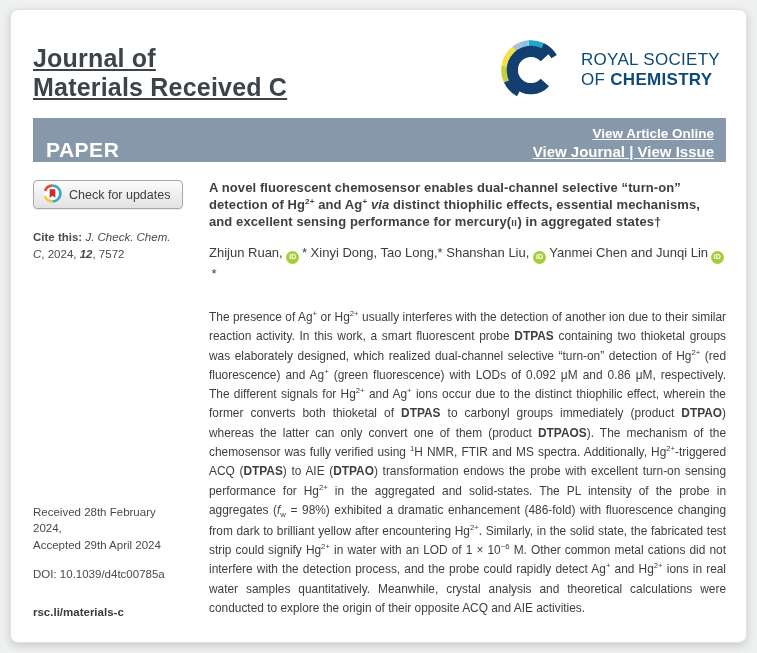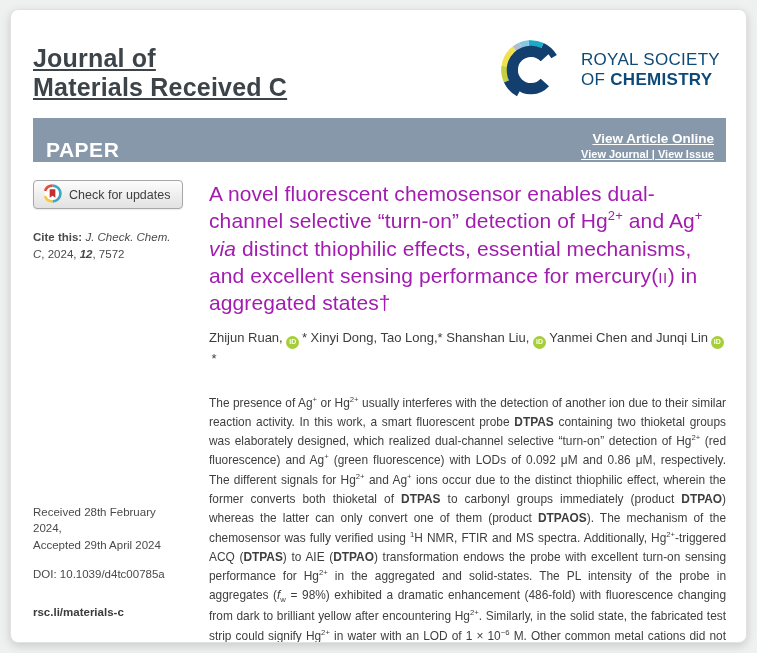--- a/index.html
+++ b/index.html
@@ -33,40 +33,40 @@
   .rsc-text .bold { font-weight: 700; }
   
   .banner {
     margin-top: 16px; height: 44px; background: #8798aa;
     display: flex; justify-content: space-between; align-items: flex-end;
     padding: 0 12px 0 13px; color: #ffffff;
   }
   .banner-label { font-size: 21px; font-weight: 700; letter-spacing: 0.5px; }
   .banner-links { text-align: right; line-height: 1.25; text-decoration: underline; }
   .vao { font-size: 13.5px; font-weight: 700; cursor: pointer; }
-  .vji { font-size: 11px; font-weight: 600; cursor: pointer; }
+  .vji { font-size: 15px; font-weight: 600; cursor: pointer; }
   
   .content { display: flex; gap: 24px; padding-top: 18px; height: 465px; }
   .sidebar { width: 152px; flex: 0 0 152px; display: flex; flex-direction: column; }
   .check-btn {
     display: inline-flex; align-items: center; gap: 7px;
     width: 150px; height: 29px; padding: 0 9px;
     background: linear-gradient(#fcfcfc, #e2e2e2);
     border: 1px solid #a8a8a8; border-radius: 4px;
     font-size: 12.5px; color: #3f3f3f; cursor: pointer;
     box-shadow: 0 1px 1px rgba(0,0,0,.08);
   }
   .check-btn svg { flex: 0 0 auto; }
   .cite { margin-top: 20px; font-size: 11.5px; color: #4a4a4a; line-height: 1.5; width: 150px; }
   .side-bottom { margin-top: auto; padding-bottom: 6px; font-size: 11.5px; color: #4a4a4a; line-height: 1.45; }
   .side-bottom .doi { margin-top: 12px; }
   .side-bottom .short-url { margin-top: 22px; font-weight: 700; color: #3b3b3b; }
   .main { flex: 1 1 auto; min-width: 0; }
   .article-title {
-    font-size: 21px; font-weight: 400; color: #a21caf;
+    font-size: 13px; font-weight: 700; color: #404040;
     line-height: 1.3; letter-spacing: 0.1px;
   }
   .article-title sup { font-size: 62%; }
   .sc { font-size: 0.72em; letter-spacing: 0.5px; }
   .authors { margin-top: 12px; font-size: 13px; color: #3d3d3d; line-height: 1.55; }
   .orcid {
     display: inline-flex; align-items: center; justify-content: center;
     width: 13px; height: 13px; border-radius: 50%;
     background: #a6ce39; color: #ffffff;
     font-size: 7px; font-weight: 700; font-style: normal;

